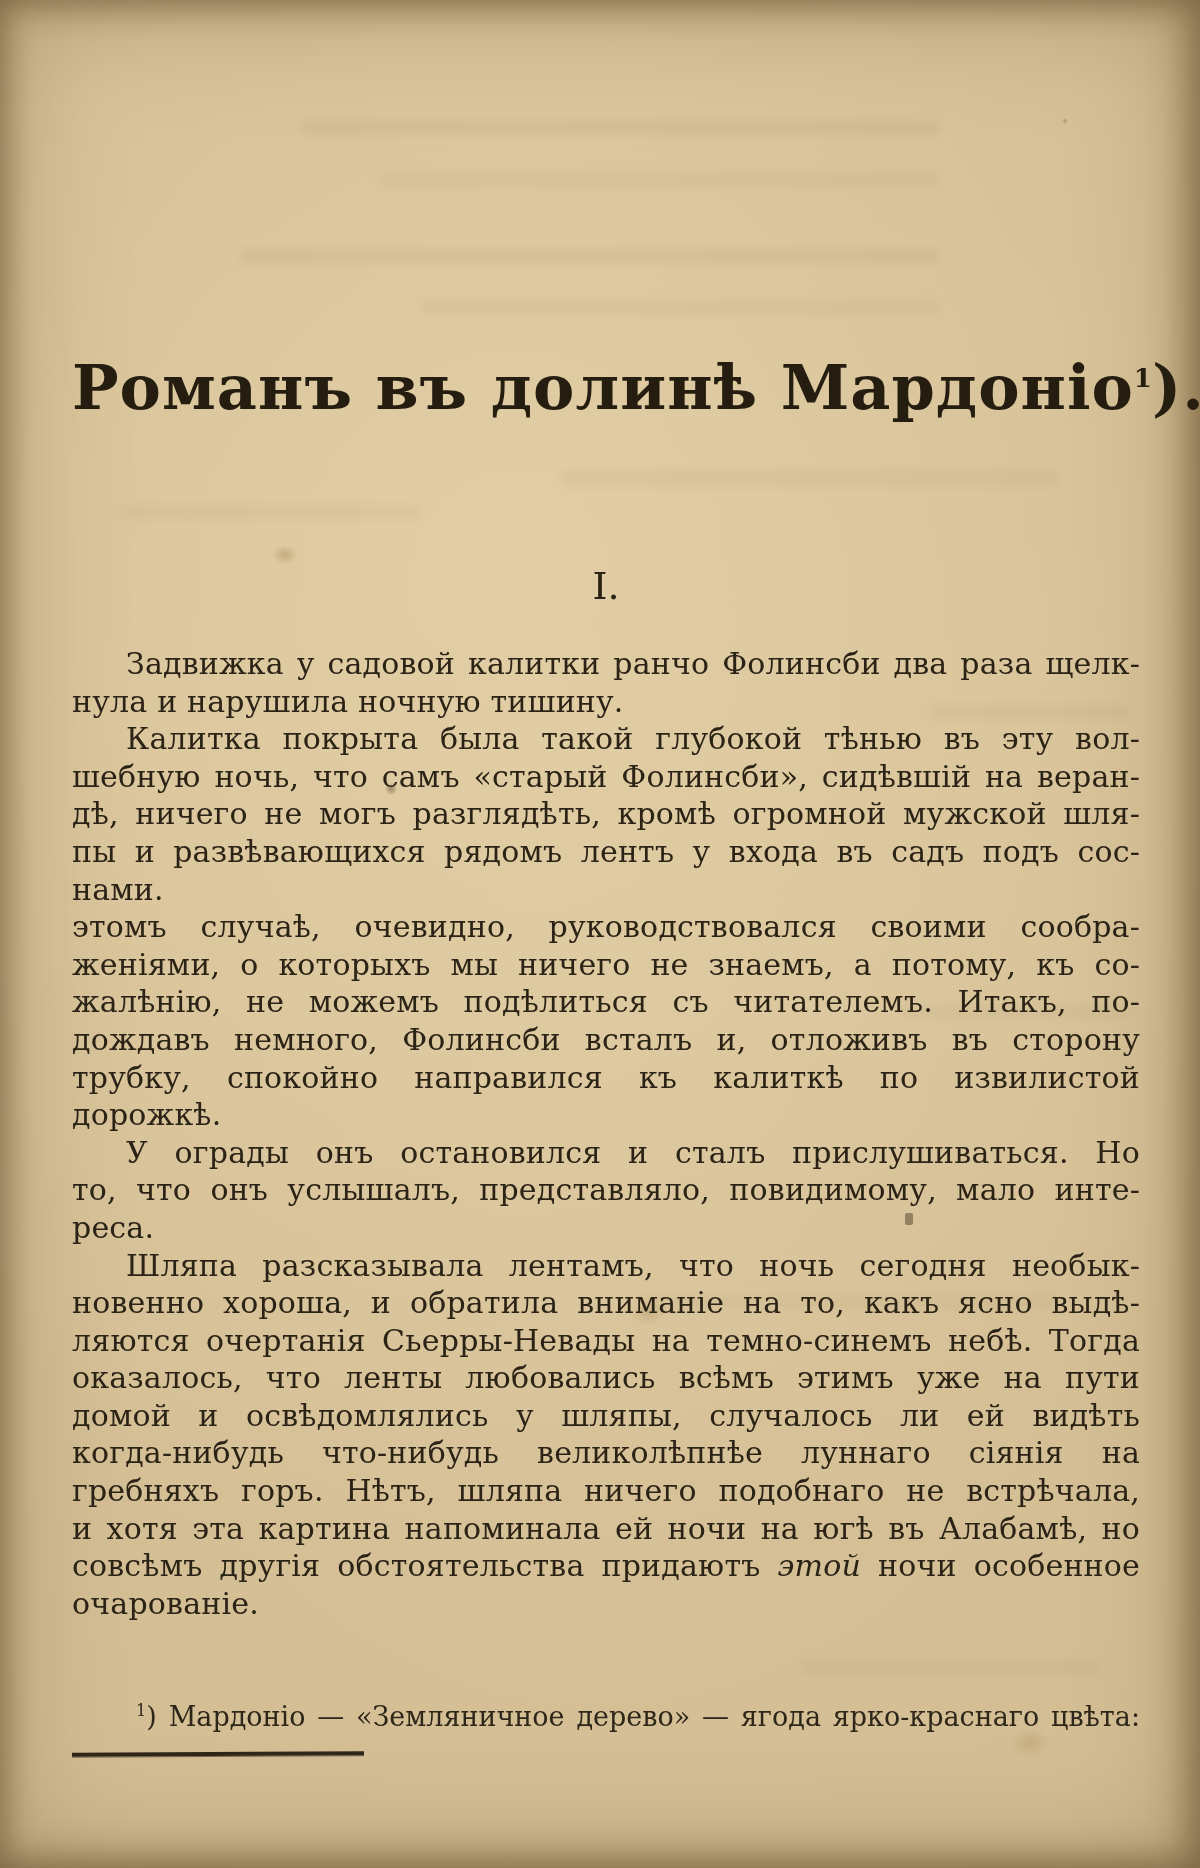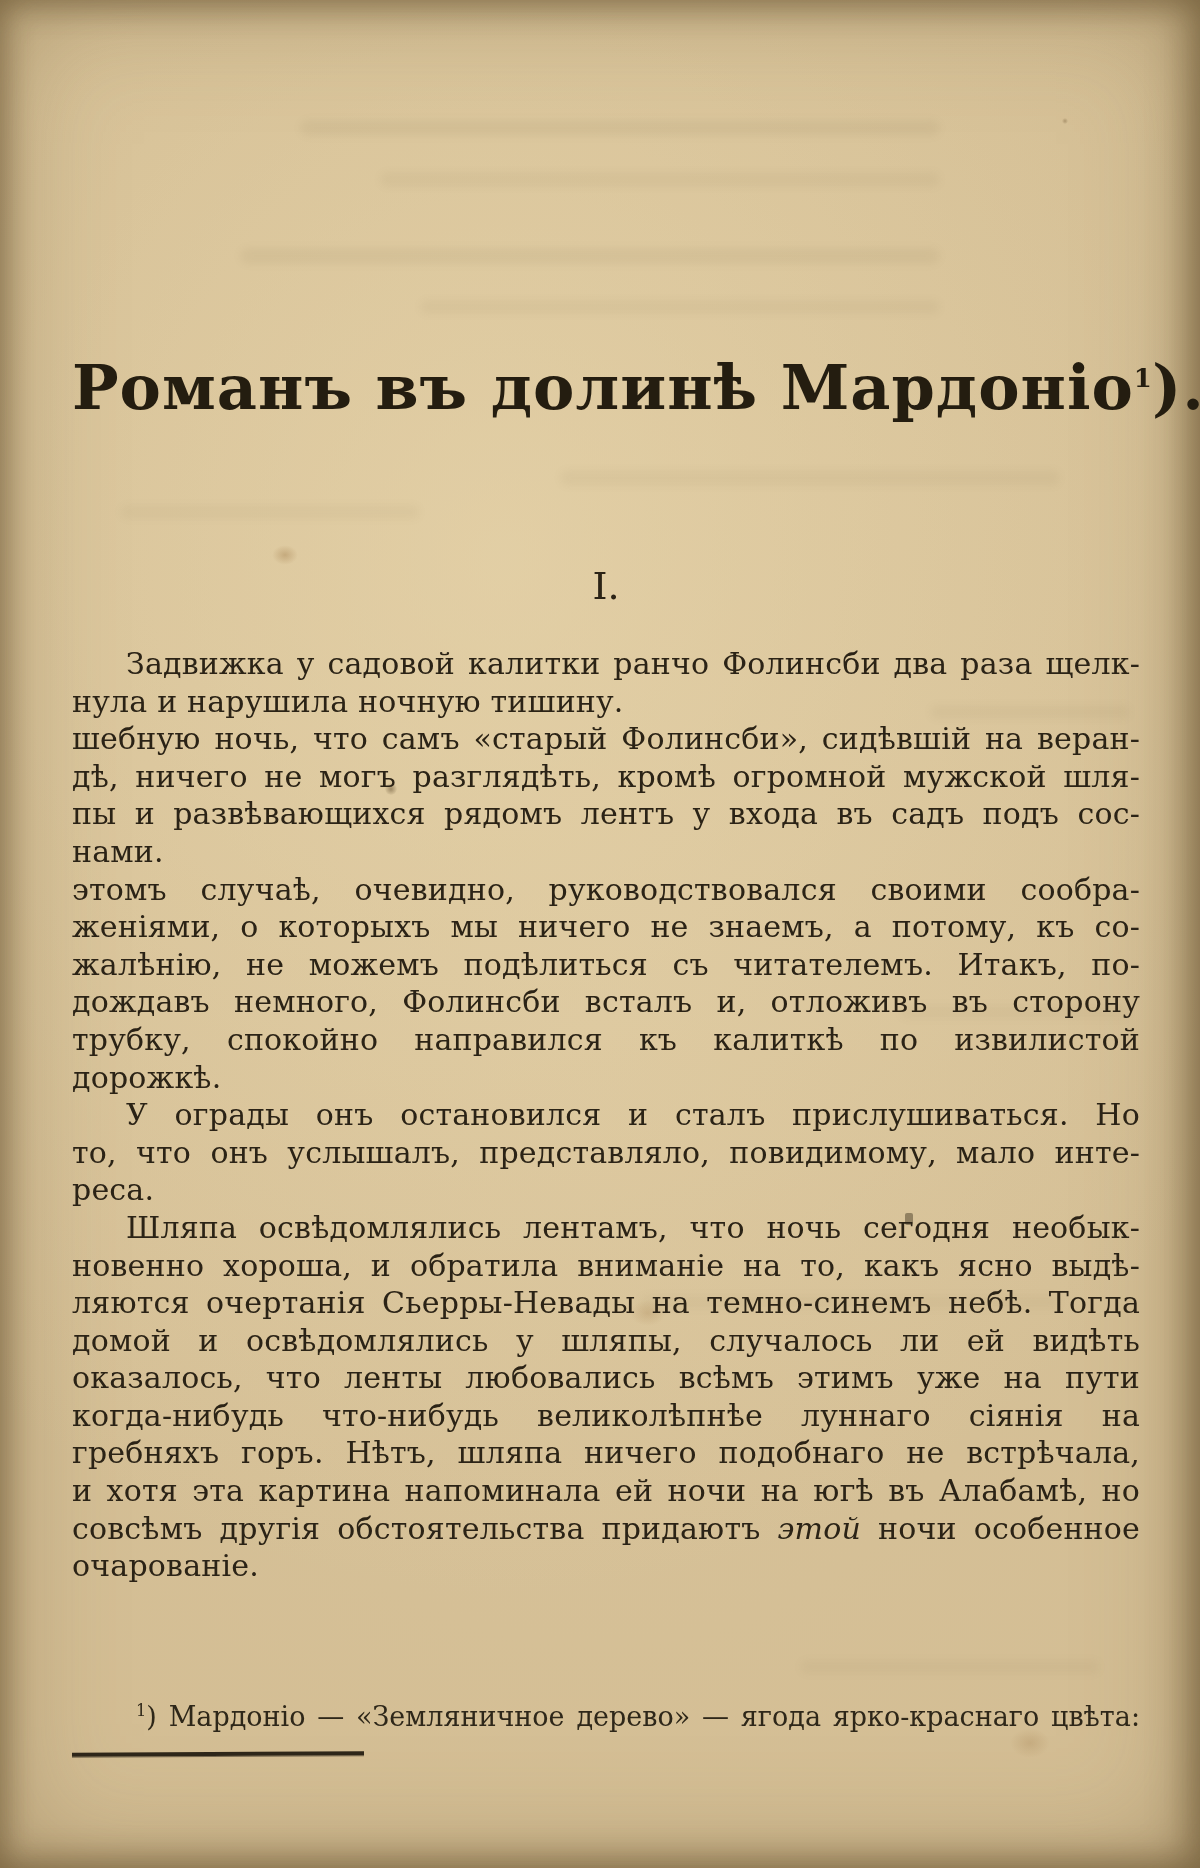--- a/index.html
+++ b/index.html
@@ -149,20 +149,21 @@
   <div class="section-num">I.</div>
 
   <div class="body-text">
 
     <div class="para">
       <div class="ln indent">Задвижка у садовой калитки ранчо Фолинсби два раза щелк-</div>
       <div class="ln short">нула и нарушила ночную тишину.</div>
     </div>
 
     <div class="para">
+      <div class="ln indent">Калитка покрыта была такой глубокой тѣнью въ эту вол-</div>
       <div class="ln">шебную ночь, что самъ «старый Фолинсби», сидѣвшій на веран-</div>
       <div class="ln">дѣ, ничего не могъ разглядѣть, кромѣ огромной мужской шля-</div>
       <div class="ln">пы и развѣвающихся рядомъ лентъ у входа въ садъ подъ сос-</div>
       <div class="ln short">нами.</div>
     </div>
 
     <div class="para">
       <div class="ln">этомъ случаѣ, очевидно, руководствовался своими сообра-</div>
       <div class="ln">женіями, о которыхъ мы ничего не знаемъ, а потому, къ со-</div>
       <div class="ln">жалѣнію, не можемъ подѣлиться съ читателемъ. Итакъ, по-</div>
@@ -171,25 +172,25 @@
       <div class="ln short">дорожкѣ.</div>
     </div>
 
     <div class="para">
       <div class="ln indent">У ограды онъ остановился и сталъ прислушиваться. Но</div>
       <div class="ln">то, что онъ услышалъ, представляло, повидимому, мало инте-</div>
       <div class="ln short">реса.</div>
     </div>
 
     <div class="para">
-      <div class="ln indent">Шляпа освѣдомлялись лентамъ, что ночь сегодня необык-</div>
+      <div class="ln indent">Шляпа разсказывала лентамъ, что ночь сегодня необык-</div>
       <div class="ln">новенно хороша, и обратила вниманіе на то, какъ ясно выдѣ-</div>
       <div class="ln">ляются очертанія Сьерры-Невады на темно-синемъ небѣ. Тогда</div>
+      <div class="ln">оказалось, что ленты любовались всѣмъ этимъ уже на пути</div>
       <div class="ln">домой и освѣдомлялись у шляпы, случалось ли ей видѣть</div>
-      <div class="ln">оказалось, что ленты любовались всѣмъ этимъ уже на пути</div>
       <div class="ln">когда-нибудь что-нибудь великолѣпнѣе луннаго сіянія на</div>
       <div class="ln">гребняхъ горъ. Нѣтъ, шляпа ничего подобнаго не встрѣчала,</div>
       <div class="ln">и хотя эта картина напоминала ей ночи на югѣ въ Алабамѣ, но</div>
       <div class="ln"><span>совсѣмъ другія обстоятельства придаютъ </span><em>этой</em><span> ночи особенное</span></div>
       <div class="ln short">очарованіе.</div>
     </div>
 
 
   </div>
 

